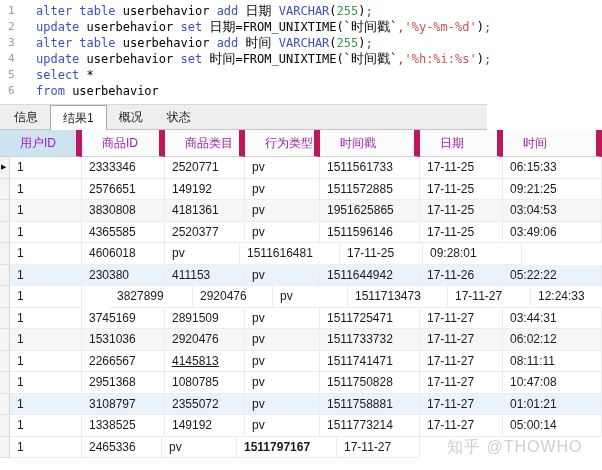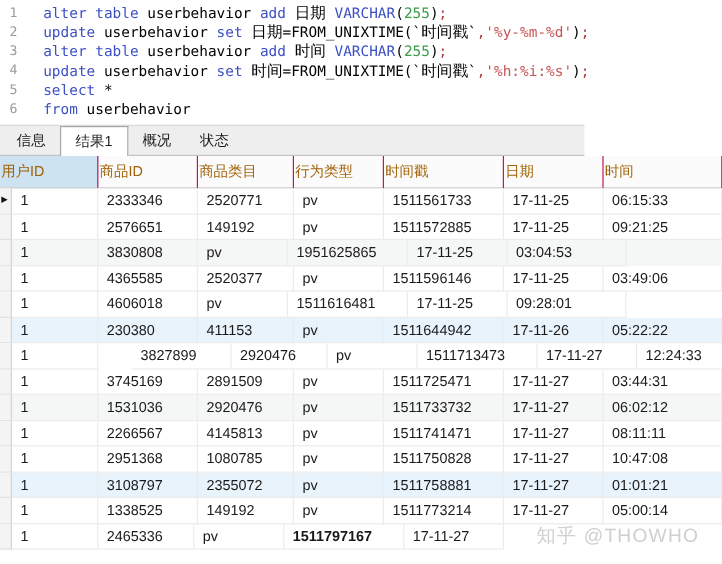--- a/index.html
+++ b/index.html
@@ -38,22 +38,22 @@
   }
   .tab.active {
     height:25px; line-height:24px; background:#ffffff;
     border:1px solid #a8a8a8; border-bottom:none; margin-bottom:-1px; z-index:2;
   }
 
   
   .grid { width:602px; }
   .grid-header { display:flex; height:27px; background:#fbfbfb; }
   .grid-header .hcell {
-    font-size:12px; color:#a16207; padding-left:1px; line-height:26px;
-    border-right:1px solid #be185d; border-bottom:1px solid #cfcfcf;
+    font-size:12px; color:#a21caf; padding-left:20px; line-height:26px;
+    border-right:6px solid #be185d; border-bottom:1px solid #cfcfcf;
     overflow:hidden; white-space:nowrap;
   }
   .grid-header .hcell.selected { background:var(--c-header-sel); }
 
   .grid-body .row { display:flex; height:21.5px; background:#fff; }
   .grid-body .row.gray { background:var(--c-stripe); }
   .grid-body .row.blue { background:var(--c-selrow); }
   .gutter {
     width:10px; flex:0 0 10px; background:#f4f4f4;
     border-right:1px solid #d4d4d4; border-bottom:1px solid #e2e2e2;
@@ -118,20 +118,21 @@
         <div class="cell" style="width: 80px; flex: 0 0 80px;">149192</div>
         <div class="cell" style="width: 75px; flex: 0 0 75px;">pv</div>
         <div class="cell" style="width: 100px; flex: 0 0 100px;">1511572885</div>
         <div class="cell" style="width: 83px; flex: 0 0 83px;">17-11-25</div>
         <div class="cell" style="width: 99px; flex: 0 0 99px;">09:21:25</div>
       </div>
       <div class="row gray">
         <div class="gutter"></div>
         <div class="cell" style="width: 72px; flex: 0 0 72px;">1</div>
         <div class="cell" style="width: 83px; flex: 0 0 83px;">3830808</div>
+        <div class="cell" style="width: 80px; flex: 0 0 80px;">4181361</div>
         <div class="cell" style="width: 75px; flex: 0 0 75px;">pv</div>
         <div class="cell" style="width: 100px; flex: 0 0 100px;">1951625865</div>
         <div class="cell" style="width: 83px; flex: 0 0 83px;">17-11-25</div>
         <div class="cell" style="width: 99px; flex: 0 0 99px;">03:04:53</div>
       </div>
       <div class="row">
         <div class="gutter"></div>
         <div class="cell" style="width: 72px; flex: 0 0 72px;">1</div>
         <div class="cell" style="width: 83px; flex: 0 0 83px;">4365585</div>
         <div class="cell" style="width: 80px; flex: 0 0 80px;">2520377</div>
@@ -186,21 +187,21 @@
         <div class="cell" style="width: 80px; flex: 0 0 80px;">2920476</div>
         <div class="cell" style="width: 75px; flex: 0 0 75px;">pv</div>
         <div class="cell" style="width: 100px; flex: 0 0 100px;">1511733732</div>
         <div class="cell" style="width: 83px; flex: 0 0 83px;">17-11-27</div>
         <div class="cell" style="width: 99px; flex: 0 0 99px;">06:02:12</div>
       </div>
       <div class="row">
         <div class="gutter"></div>
         <div class="cell" style="width: 72px; flex: 0 0 72px;">1</div>
         <div class="cell" style="width: 83px; flex: 0 0 83px;">2266567</div>
-        <div class="cell" style="width: 80px; flex: 0 0 80px;">4145813</div>
+        <div class="cell" style="width: 80px; flex: 0 0 80px; text-decoration: underline;">4145813</div>
         <div class="cell" style="width: 75px; flex: 0 0 75px;">pv</div>
         <div class="cell" style="width: 100px; flex: 0 0 100px;">1511741471</div>
         <div class="cell" style="width: 83px; flex: 0 0 83px;">17-11-27</div>
         <div class="cell" style="width: 99px; flex: 0 0 99px;">08:11:11</div>
       </div>
       <div class="row">
         <div class="gutter"></div>
         <div class="cell" style="width: 72px; flex: 0 0 72px;">1</div>
         <div class="cell" style="width: 83px; flex: 0 0 83px;">2951368</div>
         <div class="cell" style="width: 80px; flex: 0 0 80px;">1080785</div>

